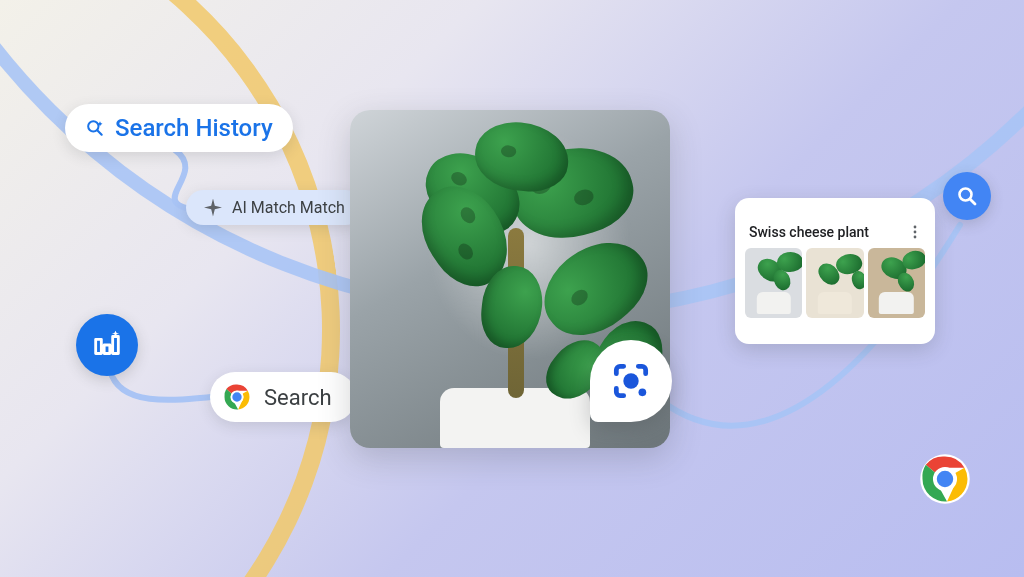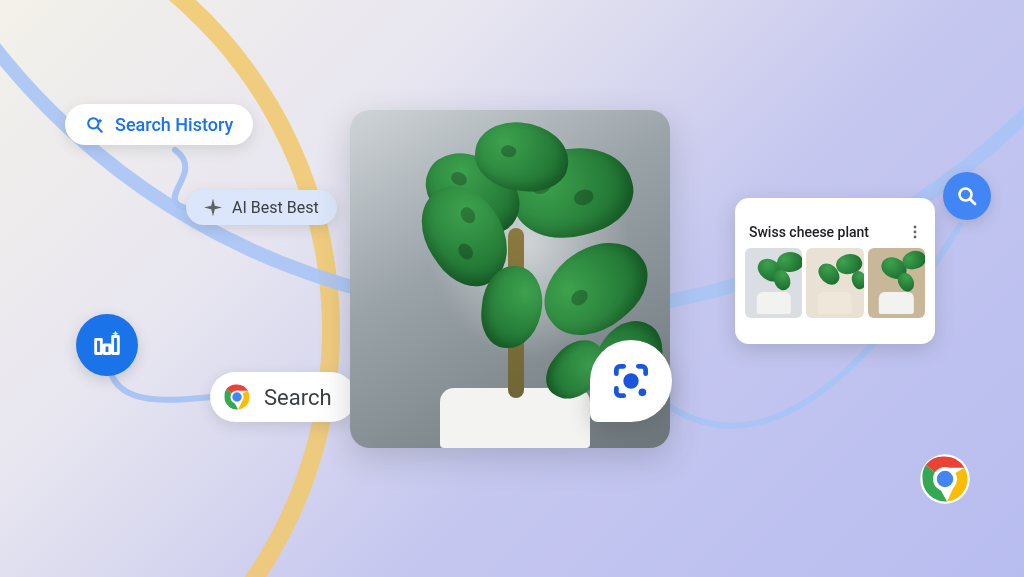--- a/index.html
+++ b/index.html
@@ -44,21 +44,21 @@
     pointer-events: none;
   }
 
   .pill {
     position: absolute;
     display: flex;
     align-items: center;
     gap: 10px;
     padding: 10px 20px;
     border-radius: 999px;
-    font-size: 18px;
+    font-size: 24px;
     box-shadow: 0 4px 14px rgba(60,64,67,0.15);
   }
 
   .search-history {
     left: 65px; top: 104px;
     background: #fff;
     color: #1a73e8;
     font-weight: 500;
   }
 
@@ -218,21 +218,21 @@
   <svg width="20" height="20" viewBox="0 0 24 24">
     <circle cx="10" cy="10" r="6.2" fill="none" stroke="#1a73e8" stroke-width="2.4"></circle>
     <line x1="15" y1="15" x2="20" y2="20" stroke="#1a73e8" stroke-width="2.6" stroke-linecap="round"></line>
     <path d="M18 4 L19 6 L21 7 L19 8 L18 10 L17 8 L15 7 L17 6 Z" fill="#1a73e8"></path>
   </svg>
   <span>Search History</span>
 </div>
 
 <div class="pill ai-match">
   <span class="sparkle" style="color:#5f6368"></span>
-  <span>AI Best Best</span>
+  <span>AI Match Match</span>
 </div>
 
 <div class="round-btn tab-organizer">
   <svg width="34" height="34" viewBox="0 0 24 24">
     <path d="M4 8 h4 v10 h-4z M10 12 h4 v6 h-4z M16 6 h4 v12 h-4z" fill="none" stroke="#fff" stroke-width="2" stroke-linejoin="round"></path>
     <path d="M18 2 L18.8 3.6 L20.5 4 L18.8 4.4 L18 6 L17.2 4.4 L15.5 4 L17.2 3.6 Z" fill="#fff"></path>
   </svg>
 </div>
 
 <div class="pill compare-pill">

